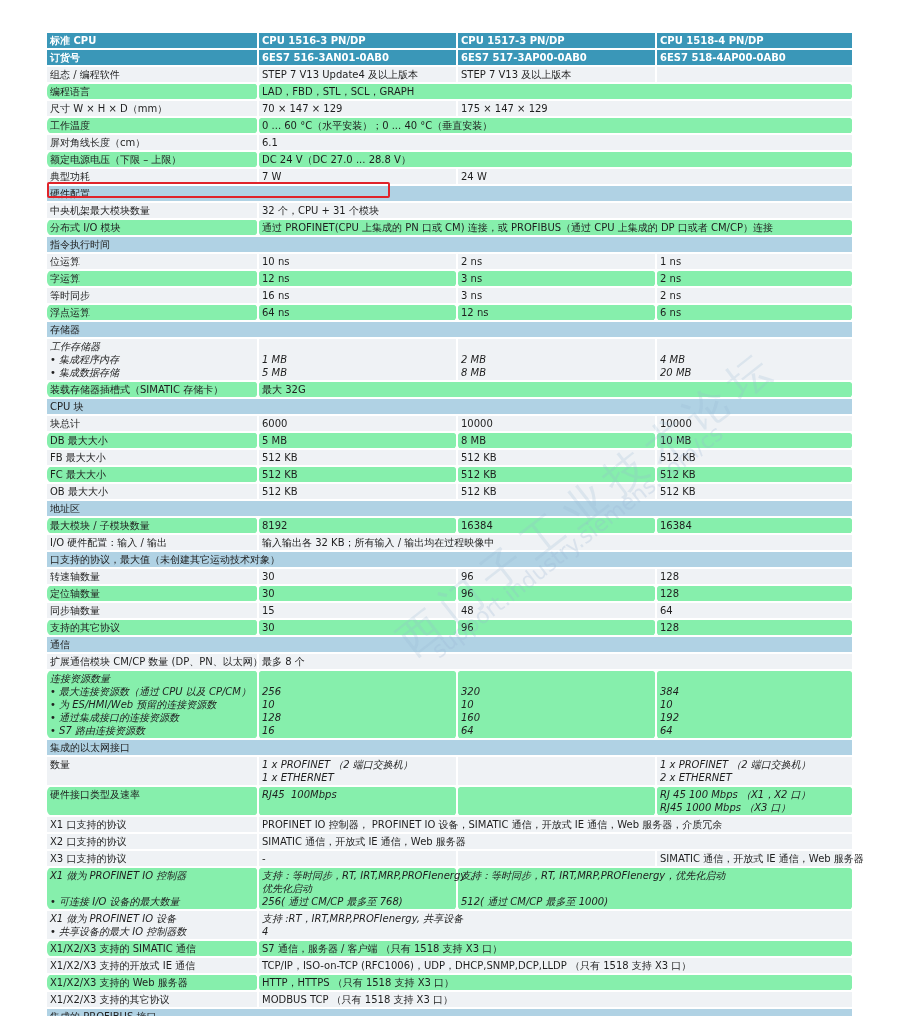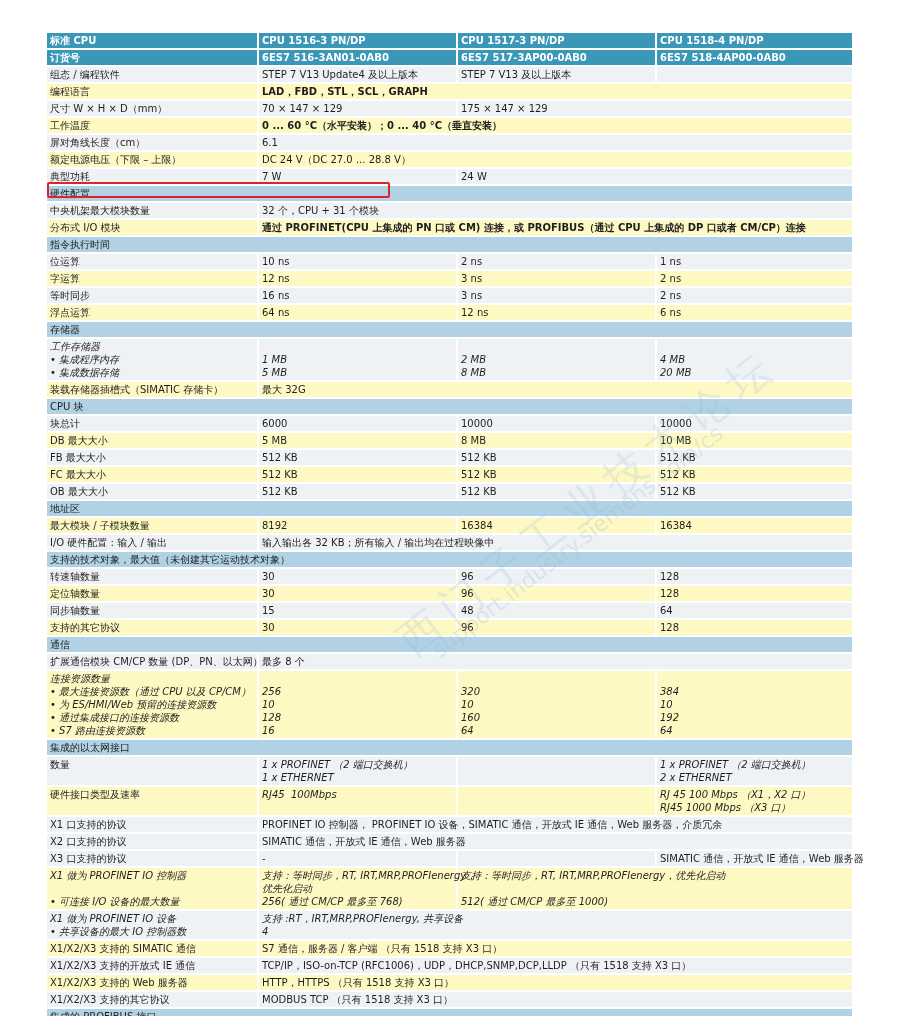--- a/index.html
+++ b/index.html
@@ -7,22 +7,22 @@
          font-family: "DejaVu Sans", "Liberation Sans", sans-serif; }
   .page { position: absolute; left: 47px; top: 33px; width: 806px; }
   table { border-collapse: collapse; width: 806px; table-layout: fixed; }
   col.c0 { width: 211px; } col.c1 { width: 199px; } col.c2 { width: 199px; } col.c3 { width: 197px; }
   td { font-size: 10px; line-height: 13px; color: #1e1e1e; padding: 1px 3px 1px 3px;
        vertical-align: top; border-right: 2px solid #ffffff; border-bottom: 2px solid #ffffff;
        white-space: nowrap; overflow: visible; }
   tr.hdr td { background: #3a97b8; color: #ffffff; font-weight: bold; }
   tr.sec td { background: #b0d2e4; font-weight: normal; color: #1e1e1e; }
   tr.odd td { background: #eff2f5; }
-  tr.even td { background: #fef9c3; }
-  td.span { overflow: visible; font-weight: bold; }
+  tr.even td { background: #86efac; border-radius: 6px; }
+  td.span { overflow: visible; }
   .ml { white-space: pre; font-style: italic; }
   .highlight { position: absolute; left: 47px; top: 182px; width: 343px; height: 16px;
                border: 2px solid #e0232a; border-radius: 2px; box-sizing: border-box; pointer-events: none; }
   .wm { position: absolute; left: 280px; top: 390px; width: 420px; height: 260px;
         transform: rotate(-38deg); transform-origin: left top; pointer-events: none; }
   .wm .t1 { position: absolute; left: -60px; top: 250px; font-size: 42px; color: rgba(150,180,210,0.22); letter-spacing: 10px; white-space: nowrap; }
   .wm .t2 { position: absolute; left: -40px; top: 290px; font-size: 22px; color: rgba(150,180,210,0.25); white-space: nowrap; }
 </style>
 </head>
 <body>
@@ -186,21 +186,21 @@
       <td>8192</td>
       <td>16384</td>
       <td>16384</td>
     </tr>
     <tr class="odd">
       <td>I/O 硬件配置：输入 / 输出</td>
       <td colspan="3">输入输出各 32 KB；所有输入 / 输出均在过程映像中</td>
     </tr>
 
     <tr class="sec">
-      <td colspan="4">支持的技术对象，最大值（未创建其它运动技术对象）</td>
+      <td colspan="4">口支持的协议，最大值（未创建其它运动技术对象）</td>
     </tr>
     <tr class="odd">
       <td>转速轴数量</td>
       <td>30</td>
       <td>96</td>
       <td>128</td>
     </tr>
     <tr class="even">
       <td>定位轴数量</td>
       <td>30</td>

